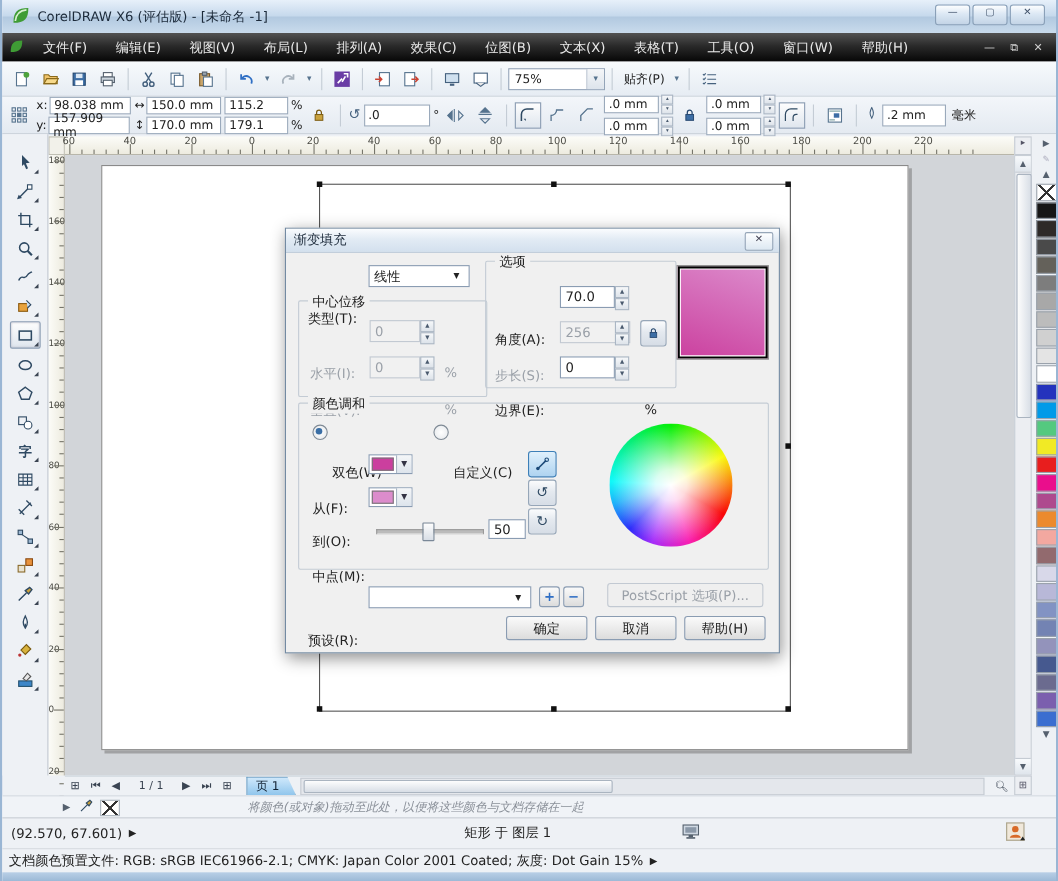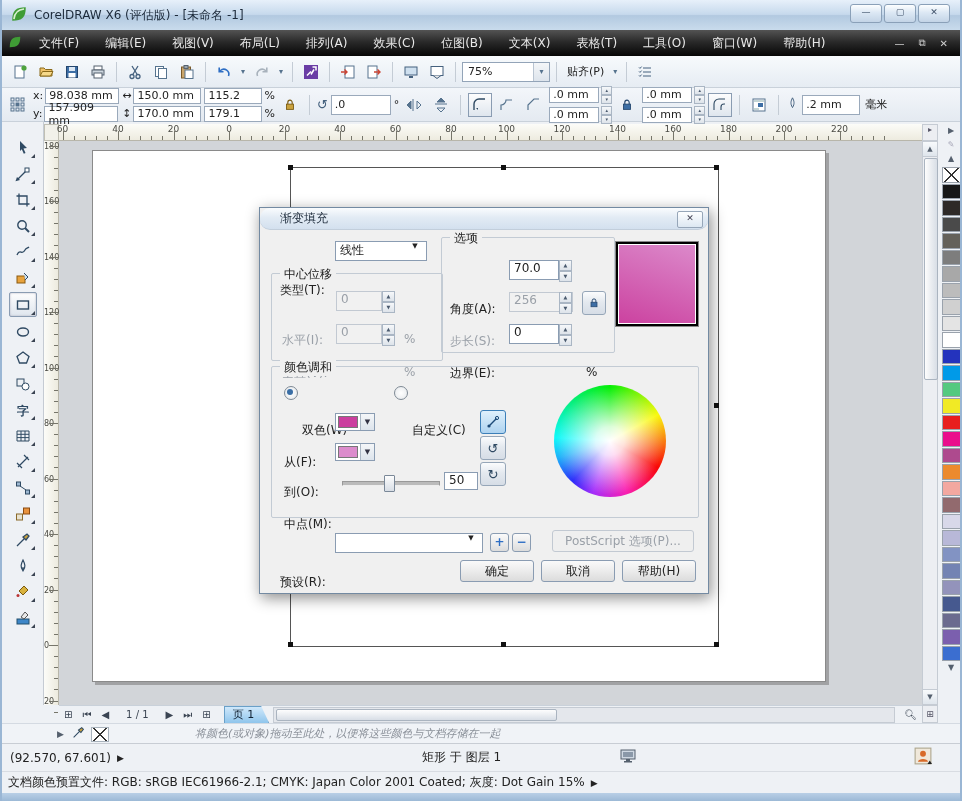--- a/index.html
+++ b/index.html
@@ -75,29 +75,29 @@
   .pal-ctl{font-size:8px;color:#55606e;height:14px;line-height:14px;}
   .sw{width:19px;height:15.5px;border:1px solid #9aa2ac;box-sizing:border-box;margin-top:1px;}
   .sw.none{background:
      linear-gradient(45deg,transparent 46%,#333 46%,#333 54%,transparent 54%),
      linear-gradient(-45deg,transparent 46%,#333 46%,#333 54%,transparent 54%),#fff;}
   
   .dlg{position:absolute;left:257px;top:207px;width:448px;height:385px;background:#f0f0f0;
     border:1px solid #738aa2;box-shadow:2px 4px 14px rgba(0,0,0,.45);font-size:12px;}
   .dlg-title{position:absolute;left:0;top:0;width:100%;height:22px;
     background:linear-gradient(#fafcfe,#e2ebf4 45%,#d3e0ee);border-bottom:1px solid #c2cedb;
-    display:flex;align-items:center;padding:0 20px;box-sizing:border-box;color:#1c2a3a;border-radius:10px;}
+    display:flex;align-items:center;padding:0 7px;box-sizing:border-box;color:#1c2a3a;}
   .dlg-close{position:absolute;right:5px;top:3px;width:24px;height:15px;border:1px solid #96a6b8;border-radius:2px;
     background:linear-gradient(#fdfeff,#dde8f2);font-size:9px;line-height:13px;text-align:center;color:#445;}
   .grp{position:absolute;border:1px solid #c3cbd4;border-radius:2px;}
   .grp>.glbl{position:absolute;top:-8px;left:8px;background:#f0f0f0;padding:0 4px;}
   .dlbl{position:absolute;white-space:nowrap;margin-top:37px;}
   .dis{color:#9aa0a8 !important;}
   .tf{position:absolute;height:20px;border:1px solid #8a9cb2;background:#fff;box-sizing:border-box;
-    display:flex;align-items:flex-start;padding:0 4px;}
+    display:flex;align-items:center;padding:0 4px;}
   .tf.off{background:#f1f1f1;color:#9aa0a8;border-color:#c2c9d2;}
   .sp2{position:absolute;width:13px;height:20px;display:flex;flex-direction:column;}
   .sp2 span{flex:1;font-size:5px;line-height:9px;text-align:center;color:#4a5a6e;background:linear-gradient(#f6f8fa,#dde3ea);border:1px solid #aab6c4;}
   .rad{position:absolute;width:12px;height:12px;border-radius:50%;border:1px solid #7f8a95;background:radial-gradient(#fff,#e4e7ea);}
   .rad.sel::after{content:"";position:absolute;left:2px;top:2px;width:6px;height:6px;border-radius:50%;background:#3a6ea5;}
   .cc{position:absolute;width:40px;height:18px;border:1px solid #8a9cb2;background:#fff;display:flex;box-sizing:border-box;}
   .cc .csw{flex:1;margin:2px;border:1px solid #777;}
   .cc .dd2{width:13px;font-size:7px;text-align:center;line-height:16px;color:#334;background:linear-gradient(#f4f6f8,#dde4ec);border-left:1px solid #aab6c4;}
   .mbtn{position:absolute;width:24px;height:22px;border:1px solid #96a6b8;border-radius:3px;
     background:linear-gradient(#fbfcfd,#e4e9ef 45%,#d6dde6);display:flex;align-items:center;justify-content:center;}
@@ -118,21 +118,21 @@
   .pn{padding:0 5px;}
   .ptab{height:16px;margin-left:8px;padding:0 14px 0 8px;background:linear-gradient(#cfe8fb,#8fc5ec);
     border:1px solid #6aa0c8;border-bottom:none;clip-path:polygon(0 0,calc(100% - 8px) 0,100% 100%,0 100%);
     font-size:11px;line-height:16px;color:#123;}
   .hscroll{flex:1;height:14px;margin:0 4px;background:#e4e7ec;border:1px solid #c5cbd3;position:relative;}
   .hscroll .hth{position:absolute;left:2px;top:1px;width:45%;height:10px;background:linear-gradient(#fdfdfd,#d8dee6);border:1px solid #aab4c0;border-radius:2px;}
   .navbox{position:absolute;left:920px;top:705px;width:16px;height:18px;background:#eceef2;border:1px solid #c5cbd3;box-sizing:border-box;font-size:9px;text-align:center;line-height:16px;color:#556;}
   .drophint{position:absolute;left:0;top:723px;width:100%;height:20px;background:#f0f3f7;border-top:1px solid #d4dae2;
     display:flex;align-items:center;box-sizing:border-box;}
   .hint-ico{width:18px;height:15px;border:1px solid #a8b2bc;background:#fff;margin-left:4px;box-sizing:border-box;}
-  .hint-txt{font-style:italic;color:#8a9099;margin-left:86px;font-size:11px;}
+  .hint-txt{font-style:italic;color:#8a9099;margin-left:116px;font-size:11px;}
   .status1{position:absolute;left:0;top:743px;width:100%;height:28px;background:#eef1f5;border-top:1px solid #c8cdd4;
     display:flex;align-items:center;box-sizing:border-box;font-size:12px;color:#222;}
   .status2{position:absolute;left:0;top:771px;width:100%;height:22px;background:#eef1f5;border-top:1px solid #d8dce2;
     display:flex;align-items:center;box-sizing:border-box;font-size:12px;color:#222;padding-left:6px;}
   .bstrip{position:absolute;left:0;top:793px;width:100%;height:8px;background:linear-gradient(#b9cfe6,#9cb9d6);}
   .arrowg{font-size:9px;color:#222;margin:0 6px;}
 </style>
 </head>
 <body>
 

